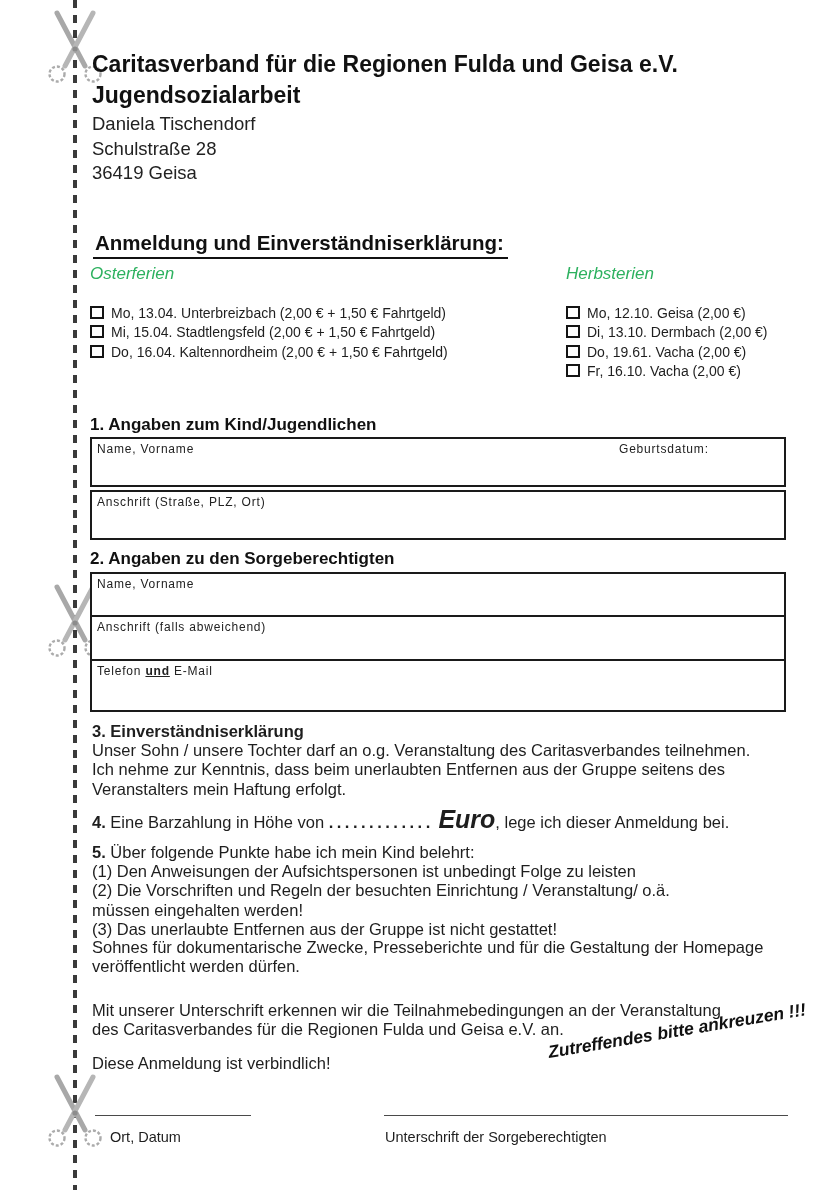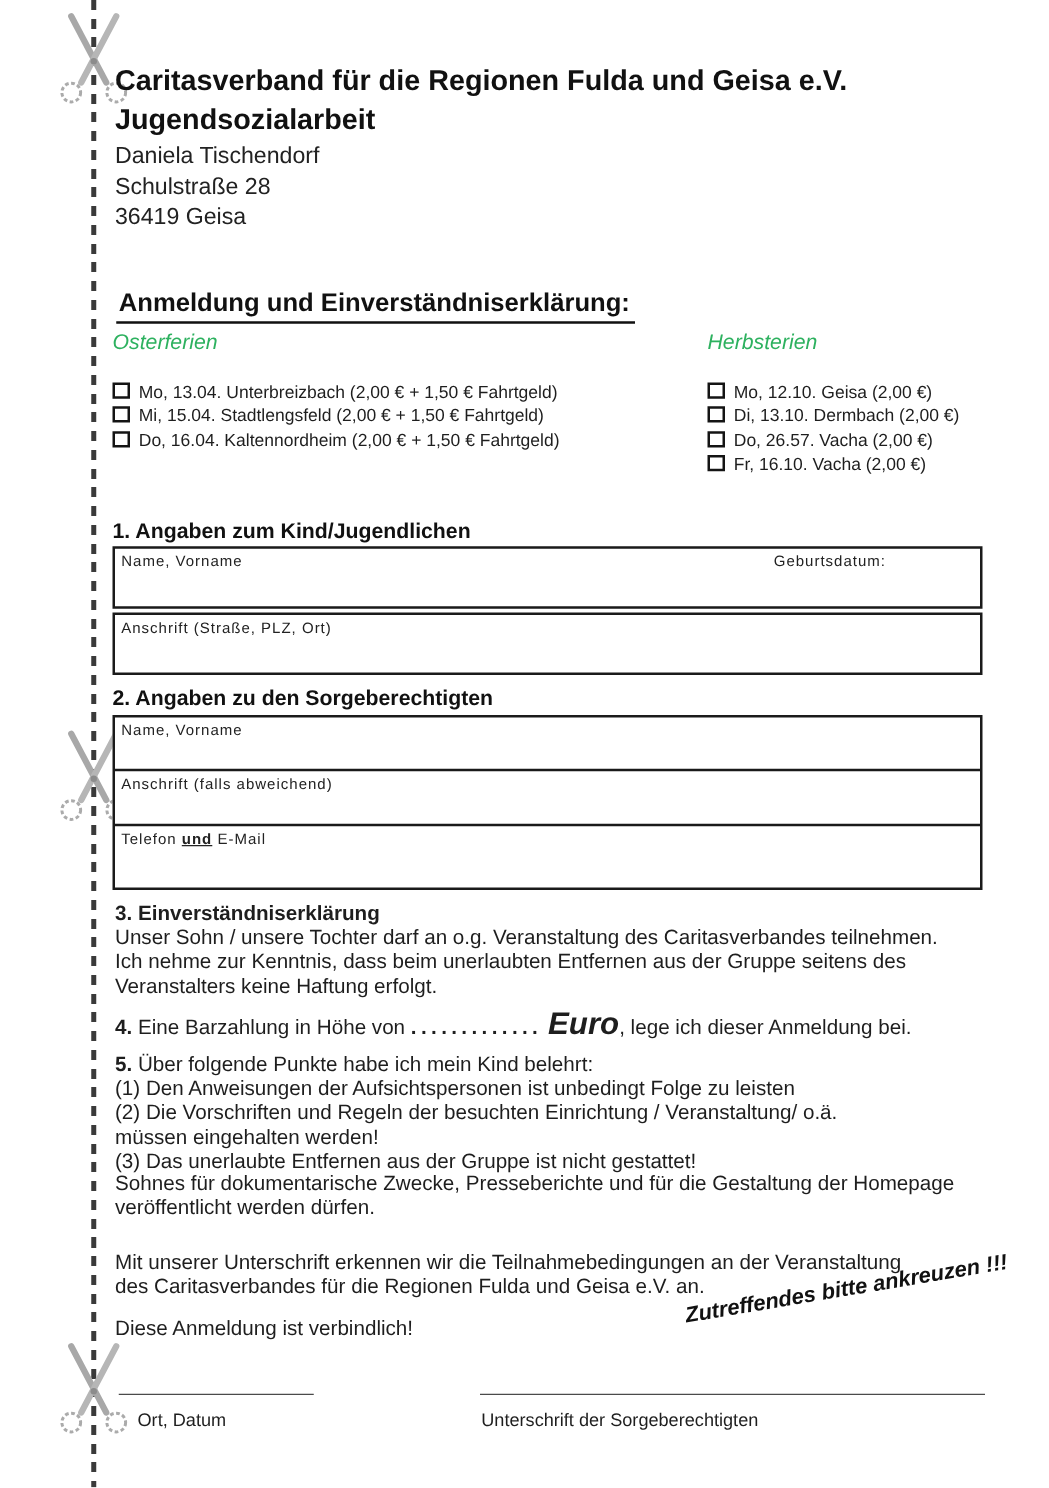--- a/index.html
+++ b/index.html
@@ -110,21 +110,21 @@
 
   <div class="col col-right">
     <div class="season">Herbsterien</div>
     <div class="opt-row">
       <span class="cbx"></span><span>Mo, 12.10. Geisa (2,00 €)</span>
     </div>
     <div class="opt-row">
       <span class="cbx"></span><span>Di, 13.10. Dermbach (2,00 €)</span>
     </div>
     <div class="opt-row">
-      <span class="cbx"></span><span>Do, 26.57. Vacha (2,00 €)</span>
+      <span class="cbx"></span><span>Do, 19.61. Vacha (2,00 €)</span>
     </div>
     <div class="opt-row">
       <span class="cbx"></span><span>Fr, 16.10. Vacha (2,00 €)</span>
     </div>
   </div>
 
   <div class="sec-title st1">1. Angaben zum Kind/Jugendlichen</div>
   <div class="fbox b1a">
     <span class="flabel">Name, Vorname</span>
     <span class="flabel gb">Geburtsdatum:</span>
@@ -143,21 +143,21 @@
     </div>
     <div class="frow r3">
       <span class="flabel"><span>Telefon</span> <span class="und">und</span> <span>E-Mail</span></span>
     </div>
   </div>
 
   <div class="para p3">
     <div class="bold-line">3. Einverständniserklärung</div>
     <div>Unser Sohn / unsere Tochter darf an o.g. Veranstaltung des Caritasverbandes teilnehmen.</div>
     <div>Ich nehme zur Kenntnis, dass beim unerlaubten Entfernen aus der Gruppe seitens des</div>
-    <div>Veranstalters keine Haftung erfolgt.</div>
+    <div>Veranstalters mein Haftung erfolgt.</div>
   </div>
 
   <div class="para p4">
     <span class="bnum">4.</span><span> Eine Barzahlung in Höhe von </span><span class="dots">.............</span> <span class="euro">Euro</span><span>, lege ich dieser Anmeldung bei.</span>
   </div>
 
   <div class="para p5">
     <div><span class="bnum">5.</span><span> Über folgende Punkte habe ich mein Kind belehrt:</span></div>
     <div>(1) Den Anweisungen der Aufsichtspersonen ist unbedingt Folge zu leisten</div>
     <div>(2) Die Vorschriften und Regeln der besuchten Einrichtung / Veranstaltung/ o.ä.</div>

